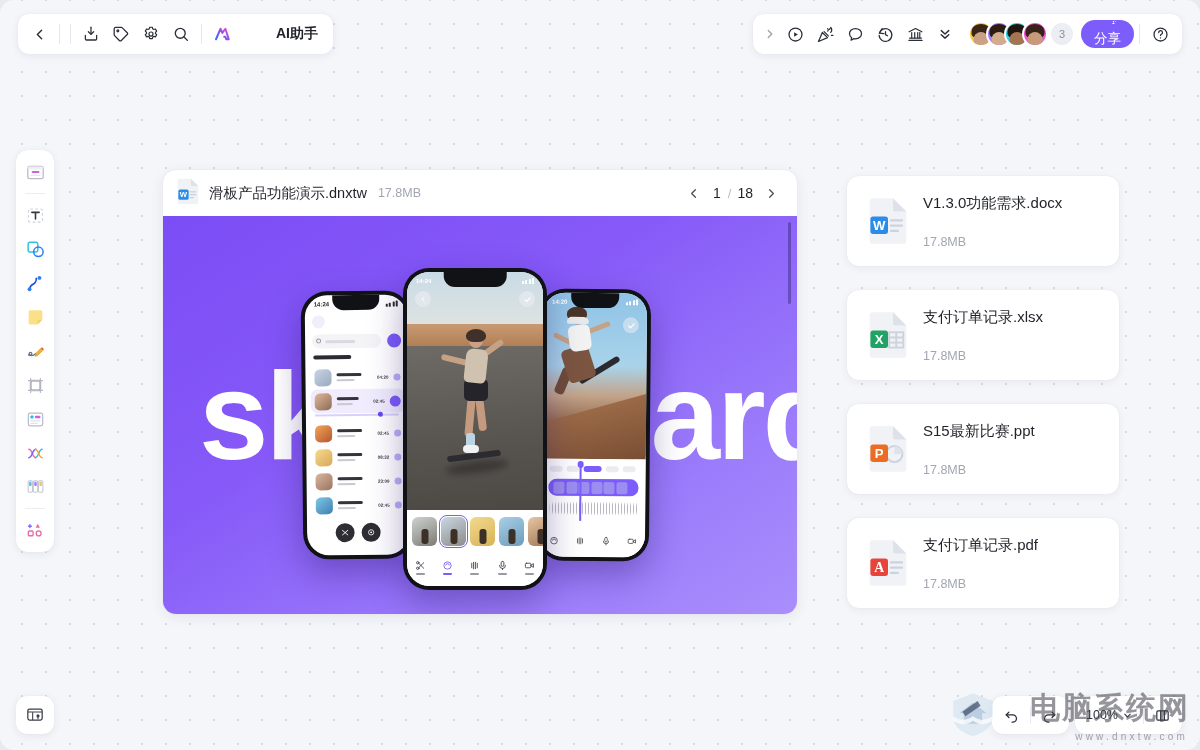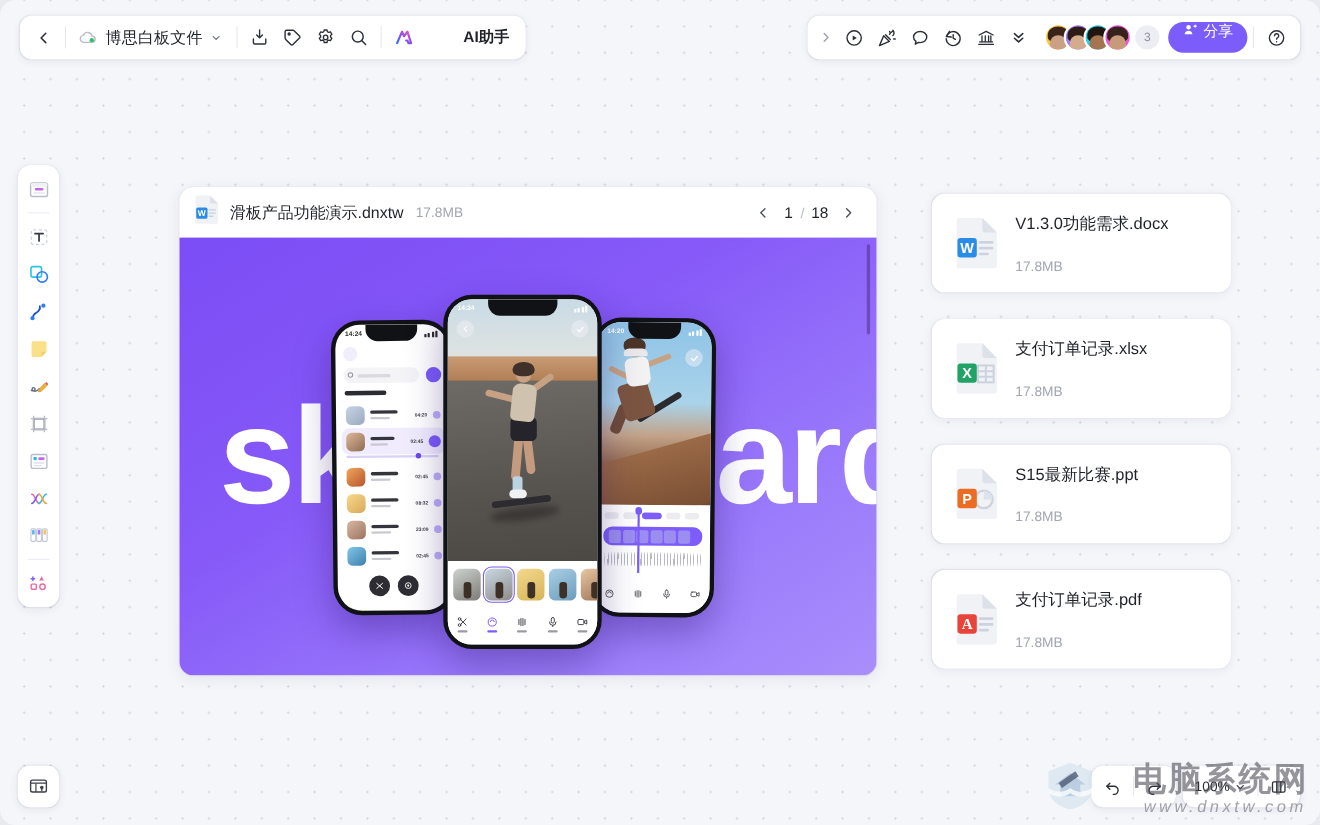--- a/index.html
+++ b/index.html
@@ -81,25 +81,26 @@
     width: 19px; height: 14px; border-radius: 50% 50% 30% 30%;
     background: #3a2418;
   }
   .avatar-count {
     width: 22px; height: 22px; border-radius: 50%;
     background: #eceef3; color: #8c909c;
     font-size: 11px; display: flex; align-items: center; justify-content: center;
     margin-left: 3px;
   }
   .share-btn {
-    display: flex; align-items: flex-start; gap: 5px;
+    display: flex; align-items: flex-end; gap: 5px;
     height: 28px; padding: 0 13px; border-radius: 14px;
     background: #7c5cfa; color: #fff; cursor: pointer;
     font-size: 13.5px; font-weight: 500;
     margin-left: 4px;
+    flex-direction: column;
   }
 
   
   .left-rail {
     position: absolute; left: 16px; top: 150px;
     width: 38px;
     background: #fff;
     border-radius: 12px;
     box-shadow: 0 2px 10px rgba(30,35,70,0.07), 0 0 1px rgba(30,35,70,0.10);
     padding: 6px 0;
@@ -473,51 +474,38 @@
   }
   .wm-text {
     position: absolute; right: 4px; top: 4px;
     font-size: 30px; font-weight: 700; color: #4b4b55;
     letter-spacing: 2px; white-space: nowrap;
     font-family: "DejaVu Sans", sans-serif;
     opacity: .72;
   }
   .wm-url {
     position: absolute; right: 6px; bottom: 4px;
-    font-size: 15px; letter-spacing: 3.2px; color: #8e8e99;
+    font-size: 10px; letter-spacing: 3.2px; color: #8e8e99;
     white-space: nowrap;
-    font-style: italic;
   }
   .wm-shield { position: absolute; left: 6px; bottom: 10px; width: 46px; height: 44px; }
 </style>
 </head>
 <body>
 
 <div id="app">
 
   <div class="toolbar toolbar-left">
     <div class="tb-btn">
       <svg width="17" height="17" viewBox="0 0 24 24" fill="none" stroke="#2b2f38" stroke-width="2" stroke-linecap="round" stroke-linejoin="round">
           <polyline points="15 18 9 12 15 6"></polyline>
         </svg>
     </div>
     <div class="tb-sep"></div>
 
-    <div class="doc-name-btn">
-      <span class="cloud-icon">
-        <svg width="18" height="18" viewBox="0 0 24 24" fill="none">
-          <path d="M7.5 18h9.2a3.8 3.8 0 0 0 .3-7.6A5.5 5.5 0 0 0 6.6 9.2 3.9 3.9 0 0 0 7.5 18z" stroke="#b9bdc8" stroke-width="1.7" stroke-linejoin="round"></path>
-          <circle cx="16.6" cy="15.4" r="2.6" fill="#2fc06a"></circle>
-        </svg>
-      </span>
-      <span class="doc-name-text">博思白板文件</span>
-      <svg width="11" height="11" viewBox="0 0 24 24" fill="none" stroke="#7b8090" stroke-width="2.4" stroke-linecap="round" stroke-linejoin="round">
-          <polyline points="6 9 12 15 18 9"></polyline>
-        </svg>
-    </div>
 
     <div class="tb-sep"></div>
 
     <div class="tb-btn">
       <svg width="18" height="18" viewBox="0 0 24 24" fill="none" stroke="#2b2f38" stroke-width="1.7" stroke-linecap="round" stroke-linejoin="round">
         <path d="M12 3v9"></path>
           <polyline points="8.5 9 12 12.5 15.5 9"></polyline>
         <path d="M4.5 14v4.5a1.5 1.5 0 0 0 1.5 1.5h12a1.5 1.5 0 0 0 1.5-1.5V14"></path>
       </svg>
     </div>

